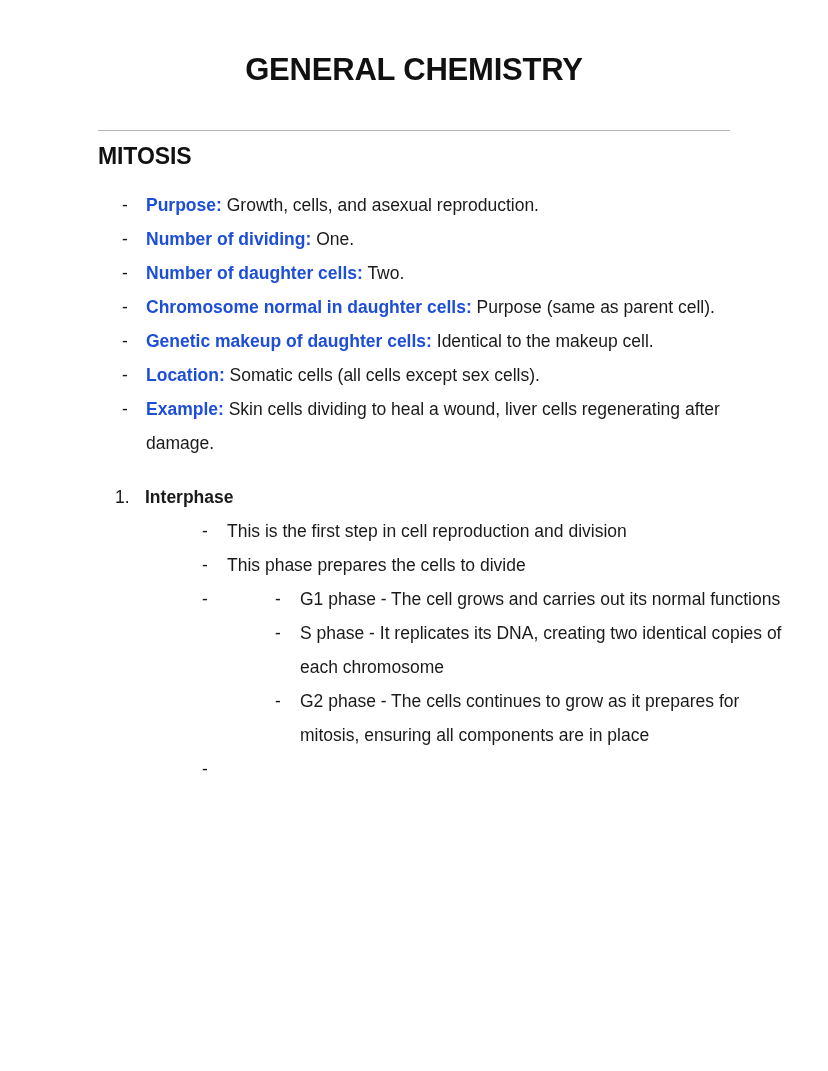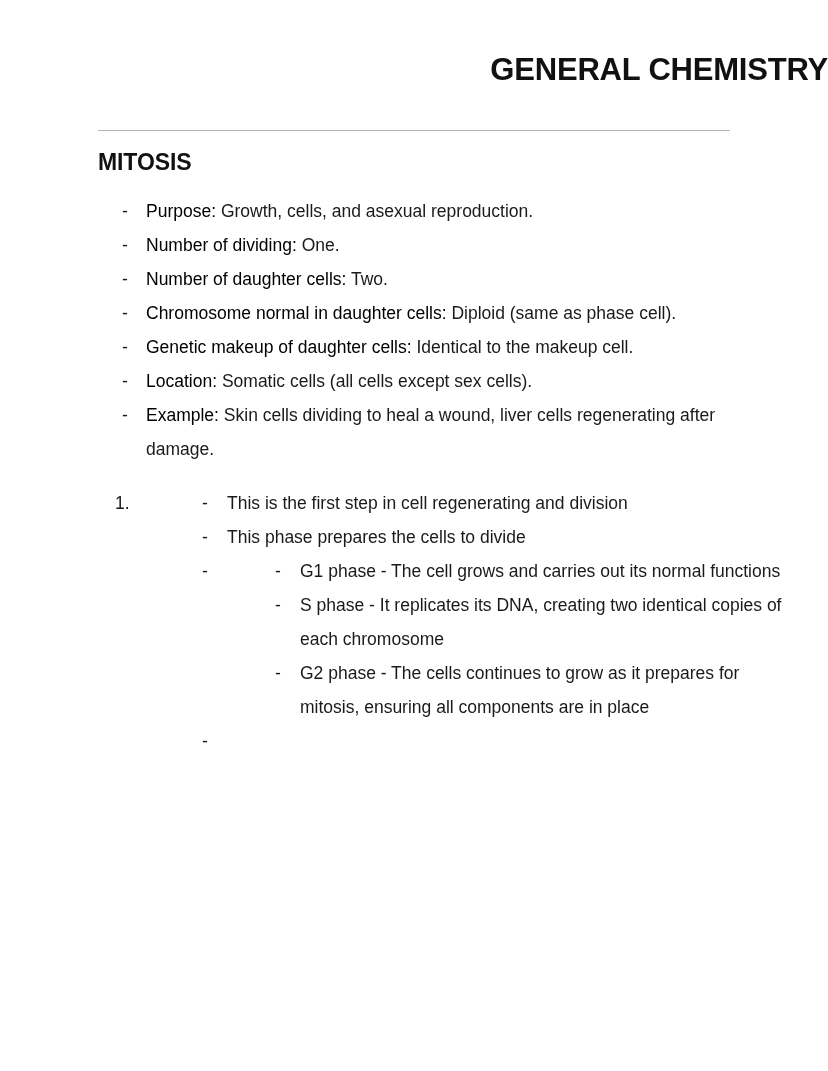--- a/index.html
+++ b/index.html
@@ -18,21 +18,21 @@
   .page {
     position: relative;
     width: 828px;
     height: 1071px;
     background: #ffffff;
     box-sizing: border-box;
   }
 
   
   .doc-title {
-    text-align: right;
+    text-align: center;
     font-size: 31px;
     font-weight: bold;
     letter-spacing: -0.2px;
     color: #111111;
     margin: 0;
     padding-top: 52px;
     line-height: 1.15;
     font-stretch: condensed;
   }
 
@@ -46,21 +46,21 @@
   
   .section-heading {
     font-size: 23px;
     font-weight: bold;
     color: #111111;
     margin: 0;
     padding: 0;
     letter-spacing: -0.1px;
     line-height: 1.2;
   }
-  .section-1-heading { margin-top: 18px; margin-left: 98px; }
+  .section-1-heading { margin-top: 12px; margin-left: 98px; }
   .section-2-heading { margin-top: 50px; margin-left: 98px; }
 
   
   .list {
     margin: 0;
     padding: 0;
     list-style: none;
   }
 
   .li {
@@ -77,22 +77,22 @@
     color: #1a1a1a;
     font-size: 17.5px;
     line-height: 34px;
   }
 
   .li .content {
     display: block;
   }
 
   .li b {
-    font-weight: normal;
-    color: #000000;
+    font-weight: bold;
+    color: #1d4ed8;
   }
 
   
   .level1-list { margin-top: 18px; margin-left: 122px; width: 610px; }
   .level1-list > .li { padding-left: 24px; }
 
   
   .numbered-list { margin-top: 20px; margin-left: 115px; width: 615px; }
   .numbered-list > .li { padding-left: 30px; }
   .numbered-list > .li > .content { font-weight: bold; }
@@ -130,21 +130,21 @@
       <span class="content"><b>Number of dividing:</b><span> One.</span></span>
     </li>
 
     <li class="li">
       <span class="marker">-</span>
       <span class="content"><b>Number of daughter cells:</b><span> Two.</span></span>
     </li>
 
     <li class="li">
       <span class="marker">-</span>
-      <span class="content"><b>Chromosome normal in daughter cells:</b><span> Diploid (same as phase cell).</span></span>
+      <span class="content"><b>Chromosome normal in daughter cells:</b><span> Purpose (same as parent cell).</span></span>
     </li>
 
     <li class="li">
       <span class="marker">-</span>
       <span class="content"><b>Genetic makeup of daughter cells:</b><span> Identical to the makeup cell.</span></span>
     </li>
 
     <li class="li">
       <span class="marker">-</span>
       <span class="content"><b>Location:</b><span> Somatic cells (all cells except sex cells).</span></span>
@@ -155,26 +155,27 @@
       <span class="content"><b>Example:</b><span> Skin cells dividing to heal a wound, liver cells regenerating after damage.</span></span>
     </li>
 
   </ul>
 
 
   <ol class="list numbered-list">
 
     <li class="li">
       <span class="marker">1.</span>
+      <span class="content">Interphase</span>
 
       <ul class="list level2-list">
 
         <li class="li">
           <span class="marker">-</span>
-          <span class="content">This is the first step in cell regenerating and division</span>
+          <span class="content">This is the first step in cell reproduction and division</span>
         </li>
 
         <li class="li">
           <span class="marker">-</span>
           <span class="content">This phase prepares the cells to divide</span>
         </li>
 
         <li class="li">
           <span class="marker">-</span>
 

